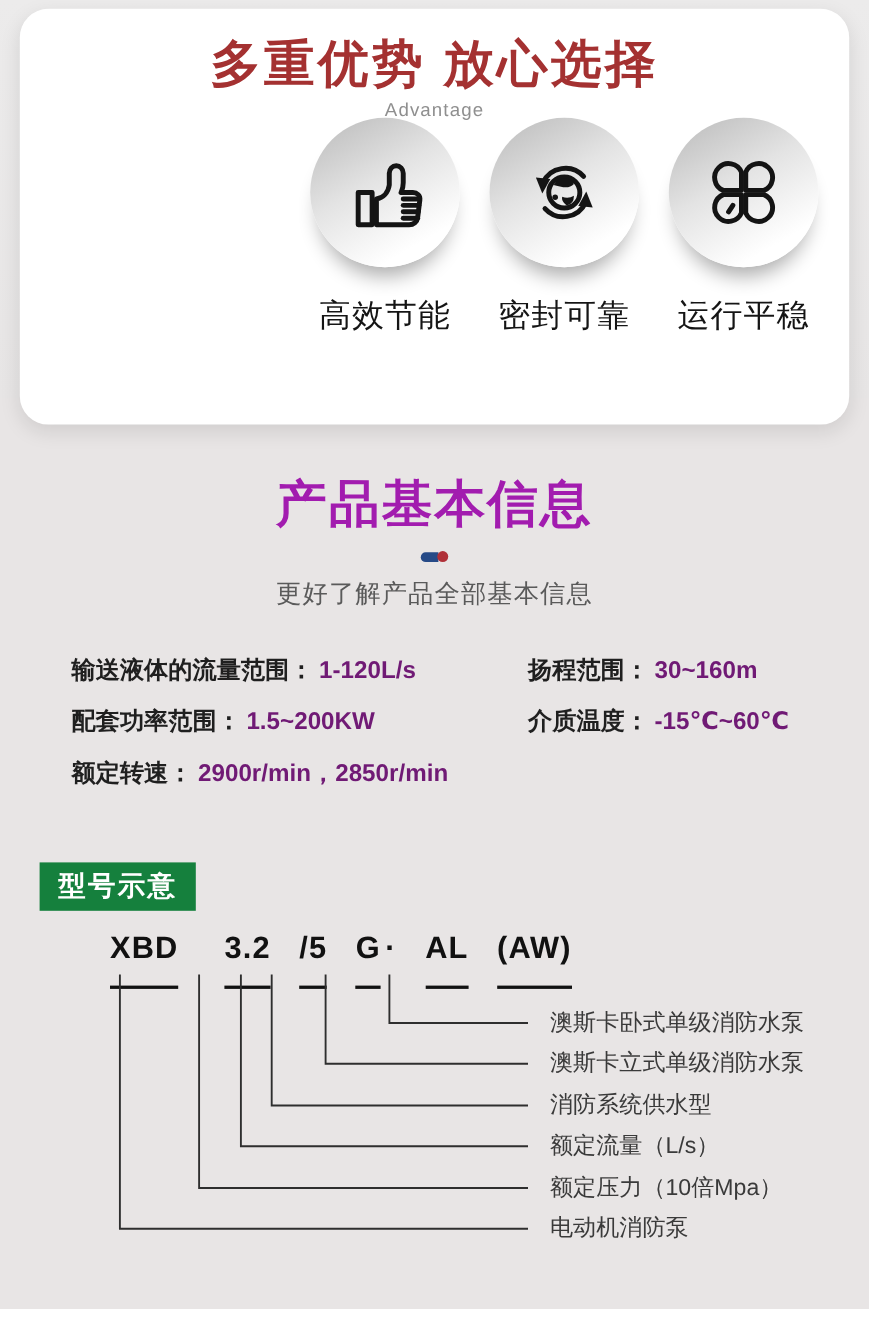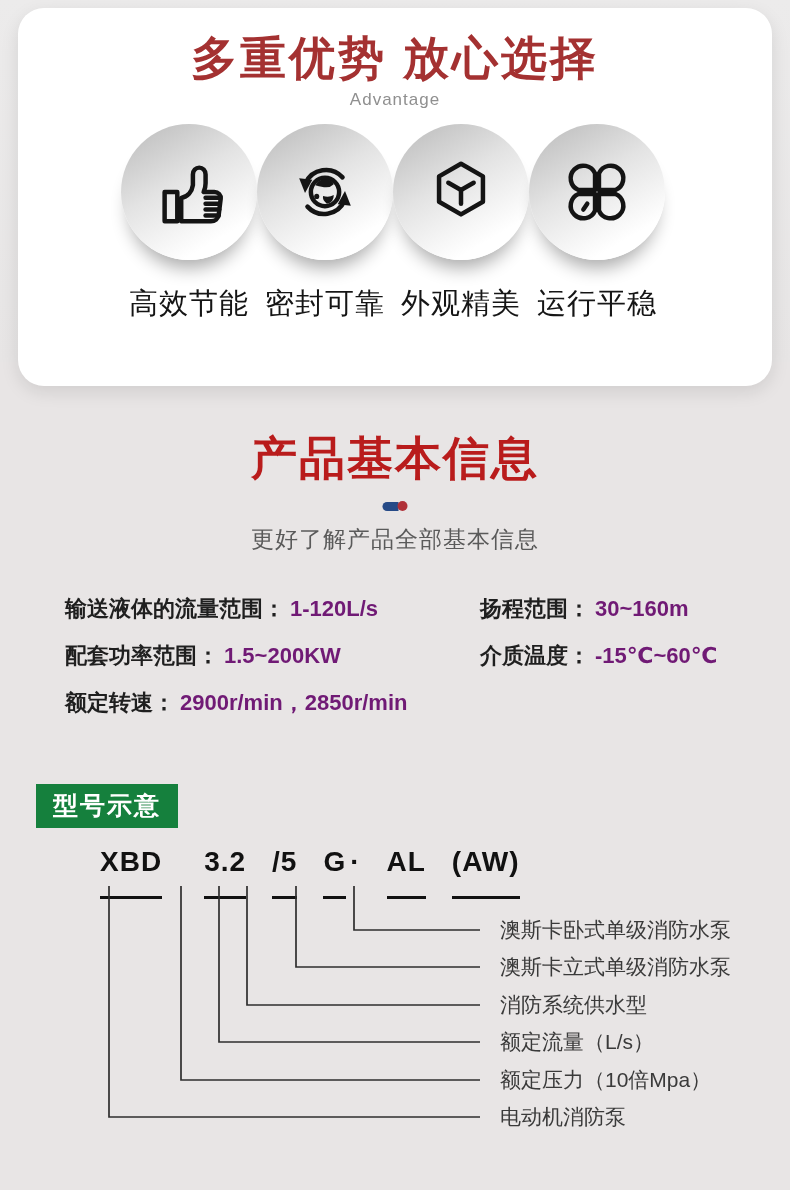--- a/index.html
+++ b/index.html
@@ -12,35 +12,35 @@
   .top-zone{position:absolute;left:0;top:0;width:790px;height:362px;
     background:linear-gradient(180deg,#ecebeb 0%,#e7e5e5 100%);}
   
   .card{position:absolute;left:18px;top:8px;width:754px;height:378px;
     background:#fff;border-radius:26px;
     box-shadow:0 6px 18px rgba(0,0,0,.10);}
   .adv-title{position:absolute;left:0;top:20px;width:100%;text-align:center;
     font-size:46px;font-weight:700;color:#a43131;letter-spacing:3px;}
   .adv-sub{position:absolute;left:0;top:82px;width:100%;text-align:center;
     font-size:17px;color:#8f8f8f;letter-spacing:1px;}
-  .icons-row{position:absolute;left:24px;right:28px;top:116px;
-    display:flex;justify-content:center;}
+  .icons-row{position:absolute;left:24px;right:28px;top:99px;
+    display:flex;justify-content:flex-end;gap:27px;}
   .feature{width:136px;display:flex;flex-direction:column;align-items:center;}
   .circle{width:136px;height:136px;border-radius:50%;
     background:linear-gradient(150deg,#b9b9b9 0%,#e3e3e3 42%,#ffffff 80%);
     box-shadow:0 16px 18px -8px rgba(0,0,0,.33);
     display:flex;align-items:center;justify-content:center;}
   .circle svg{width:78px;height:78px;}
   .feature-label{margin-top:24px;font-size:29px;font-weight:500;color:#151515;
     letter-spacing:1px;white-space:nowrap;}
   .ic{stroke:#141414;fill:none;stroke-width:4.6;stroke-linecap:round;stroke-linejoin:round;}
   .icf{fill:#141414;stroke:none;}
   
   .info-title{position:absolute;left:0;top:428px;width:100%;text-align:center;
-    font-size:46px;font-weight:700;color:#b91c1c;letter-spacing:2px;}
+    font-size:46px;font-weight:700;color:#a21caf;letter-spacing:2px;}
   .pill{position:absolute;top:501px;left:50%;transform:translateX(-50%);
     display:flex;align-items:center;}
   .pill-blue{width:16px;height:9px;background:#264a87;border-radius:5px 0 0 5px;}
   .pill-red{width:10px;height:10px;border-radius:50%;background:#b03038;margin-left:-1px;}
   .info-sub{position:absolute;left:0;top:524px;width:100%;text-align:center;
     font-size:23px;color:#5a5a5a;letter-spacing:1px;}
   .specs-left{position:absolute;left:65px;top:594px;}
   .specs-right{position:absolute;left:480px;top:594px;}
   .spec-row{height:30px;line-height:30px;margin-bottom:17px;white-space:nowrap;}
   .spec-label{font-size:22px;font-weight:700;color:#1f1f1f;}
@@ -95,31 +95,20 @@
             <circle class="icf" cx="31.5" cy="44.5" r="2.6"></circle>
             <path class="ic" d="M58 25 A23 23 0 0 0 20 31"></path>
             <path class="icf" d="M13.5 26 L27 27.5 L19.5 41 Z"></path>
             <path class="ic" d="M22 55 A23 23 0 0 0 60 49"></path>
             <path class="icf" d="M66.5 54 L53 52.5 L60.5 39 Z"></path>
           </svg>
         </div>
         <div class="feature-label">密封可靠</div>
       </div>
 
-      <div class="feature">
-        <div class="circle">
-          <svg viewBox="0 0 80 80">
-            <path class="ic" d="M40 11 L62.5 24 V50 L40 63 L17.5 50 V24 Z"></path>
-            <path class="ic" d="M40 38 V52"></path>
-            <path class="ic" d="M40 38 L27 30.5"></path>
-            <path class="ic" d="M40 38 L53 30.5"></path>
-          </svg>
-        </div>
-        <div class="feature-label">外观精美</div>
-      </div>
 
       <div class="feature">
         <div class="circle">
           <svg viewBox="0 0 80 80">
             <path class="ic" d="M38 38 L38 21 A13 13 0 1 0 21 38 Z"></path>
             <path class="ic" d="M42 38 L42 21 A13 13 0 1 1 59 38 Z"></path>
             <path class="ic" d="M38 42 L38 59 A13 13 0 1 1 21 42 Z"></path>
             <path class="ic" d="M42 42 L42 59 A13 13 0 1 0 59 42 Z"></path>
             <path class="ic" d="M30 52 l-4 6" stroke-width="3.4"></path>
           </svg>

